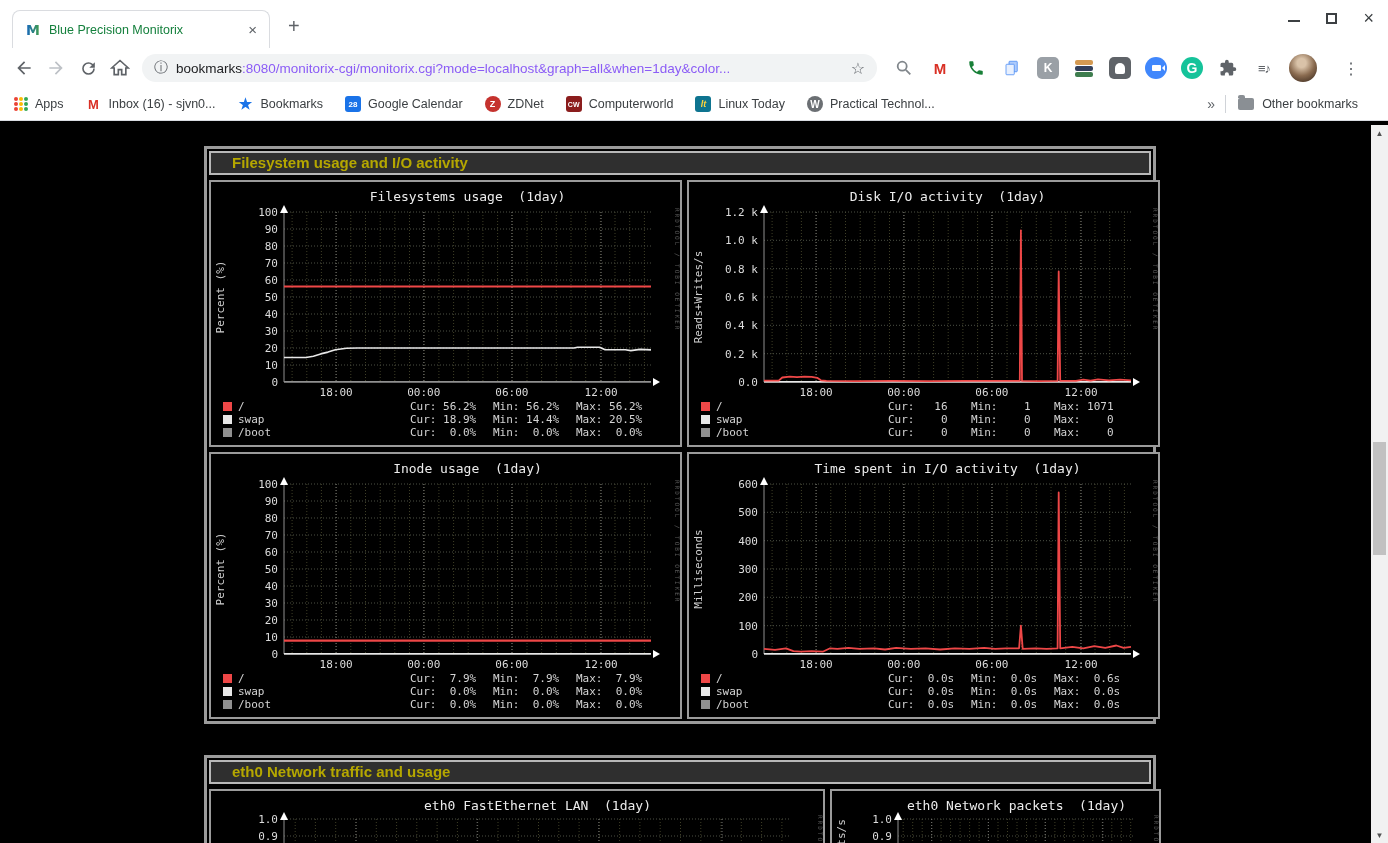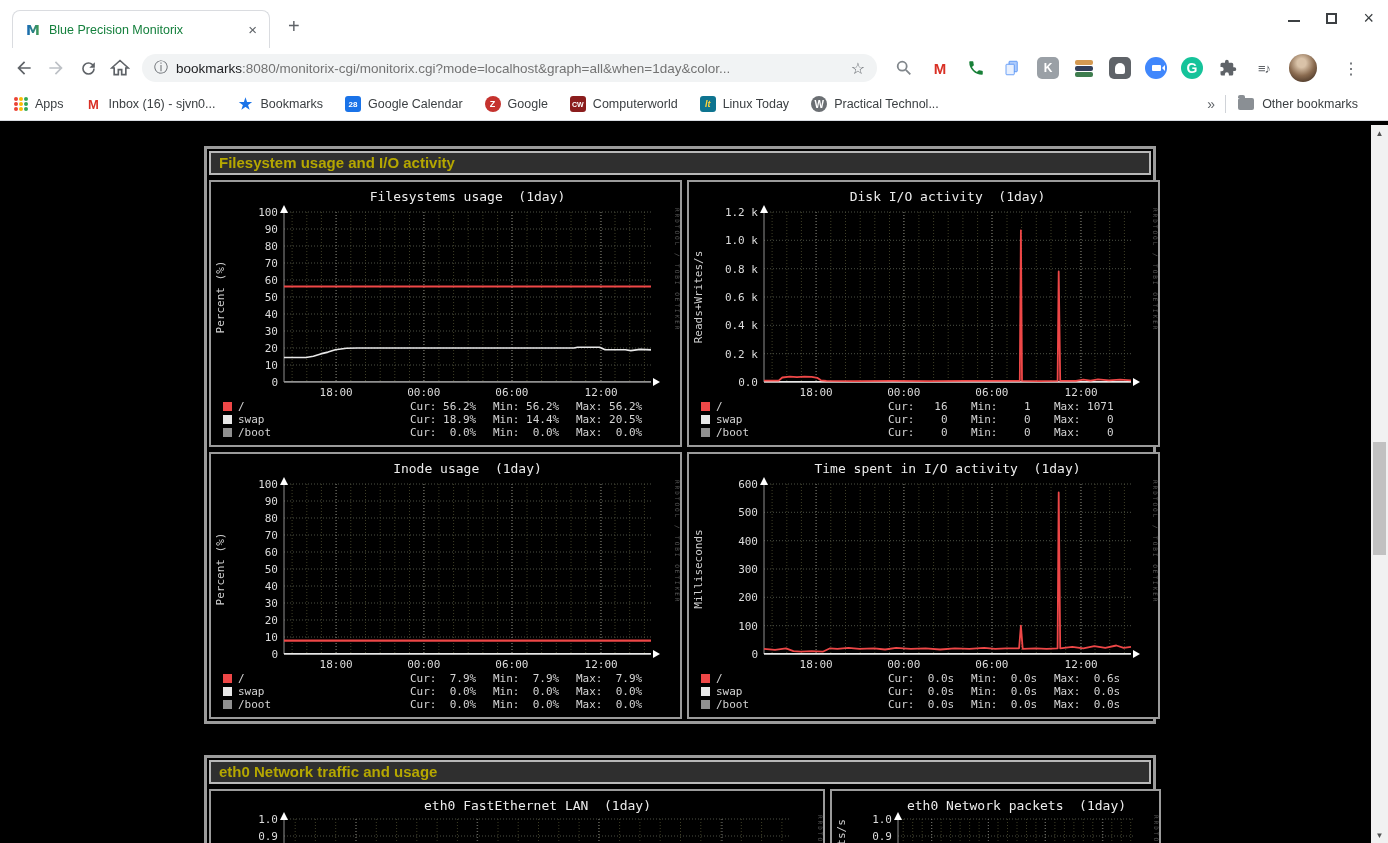--- a/index.html
+++ b/index.html
@@ -19,21 +19,21 @@
   .wc-min{width:12px;height:1px;border-bottom:2px solid #3c4043;margin-bottom:-6px;}
   .wc-max{width:11px;height:11px;border:2px solid #3c4043;}
   .wc-close{font-size:18px;line-height:12px;}
   #toolbar{position:absolute;top:48px;left:0;width:1388px;height:40px;background:#fff;
            display:flex;align-items:center;padding:0 8px;}
   .navbtn{width:32px;height:32px;display:flex;align-items:center;justify-content:center;flex:0 0 auto;}
   .urlbar{height:28px;background:#f1f3f4;border-radius:14px;display:flex;align-items:center;
           padding:0 12px;margin:0 6px;width:735px;flex:0 0 auto;}
   .info-glyph{color:#5f6368;font-size:14px;margin-right:8px;}
   .uhost{color:#202124;font-size:13.5px;}
-  .upath{color:#737373;font-size:13.5px;white-space:nowrap;overflow:hidden;flex:1;}
+  .upath{color:#8b5cf6;font-size:13.5px;white-space:nowrap;overflow:hidden;flex:1;}
   .star-glyph{color:#5f6368;font-size:16px;margin-left:8px;}
   .exts{display:flex;align-items:center;gap:14px;margin-left:10px;}
   .ext{width:22px;height:22px;display:flex;align-items:center;justify-content:center;
        font-weight:bold;border-radius:4px;font-size:13px;flex:0 0 auto;}
   .ext.gmail{color:#d93025;background:#fff;font-size:15px;}
   .ext.frame{background:#9aa0a6;color:#fff;border-radius:5px;font-size:12px;}
   .ext.lamp{background:#5f6368;border-radius:5px;position:relative;}
   .ext.lamp i{width:10px;height:11px;background:#fff;border-radius:5px 5px 2px 2px;}
   .ext.zoomapp{background:#4087fc;border-radius:50%;position:relative;}
   .ext.zoomapp i{width:9px;height:6px;background:#fff;border-radius:1px;position:relative;display:block;}
@@ -70,21 +70,21 @@
   .bmi.wp{background:#6b6f73;color:#fff;border-radius:50%;font-size:10px;}
   .bm-chev{margin-left:auto;color:#5f6368;font-size:14px;padding:0 10px;}
   .bm-sep{width:1px;height:18px;background:#d0d3d8;margin-right:12px;}
   .folder{width:16px;height:12px;background:#8a8f94;border-radius:2px;position:relative;margin-right:8px;}
   .folder:before{content:"";position:absolute;top:-3px;left:0;width:7px;height:3px;background:#8a8f94;
                  border-radius:2px 2px 0 0;}
   
   #content{position:absolute;top:125px;left:0;width:1388px;height:718px;background:#000;overflow:hidden;}
   .section{position:absolute;left:204px;width:952px;border:3px solid #9b9b9b;background:#000;padding:2px;}
   .sec-header{height:24px;line-height:20px;border:2px solid #b8b8b8;background:#2f2f2f;
-              color:#b5a700;font-weight:bold;font-size:15px;padding-left:8px;}
+              color:#b5a700;font-weight:bold;font-size:15px;padding-left:21px;}
   .prow{display:flex;gap:5px;margin-top:5px;}
   .panel{border:2px solid #9b9b9b;background:#000;position:relative;}
   .panel.std{width:473px;height:267px;}
   .chart{display:block;}
   .chart svg{display:block;}
   .tick{font:11px "DejaVu Sans Mono",monospace;fill:#dcdcdc;}
   .ctitle{font:13px "DejaVu Sans Mono",monospace;fill:#ececec;}
   .ylab{font:11px "DejaVu Sans Mono",monospace;fill:#cfcfcf;}
   .wmark{font:6px "DejaVu Sans Mono",monospace;fill:#5a5a5a;letter-spacing:2px;}
   .legend{padding:2px 0 0 12px;font:11px "DejaVu Sans Mono",monospace;color:#d4d4d4;}
@@ -219,21 +219,21 @@
     <div class="bm">
       <span class="bmi bstar">★</span>
       <span>Bookmarks</span>
     </div>
     <div class="bm">
       <span class="bmi cal">28</span>
       <span>Google Calendar</span>
     </div>
     <div class="bm">
       <span class="bmi zdnet">Z</span>
-      <span>Google</span>
+      <span>ZDNet</span>
     </div>
     <div class="bm">
       <span class="bmi cw">CW</span>
       <span>Computerworld</span>
     </div>
     <div class="bm">
       <span class="bmi lt">lt</span>
       <span>Linux Today</span>
     </div>
     <div class="bm">

